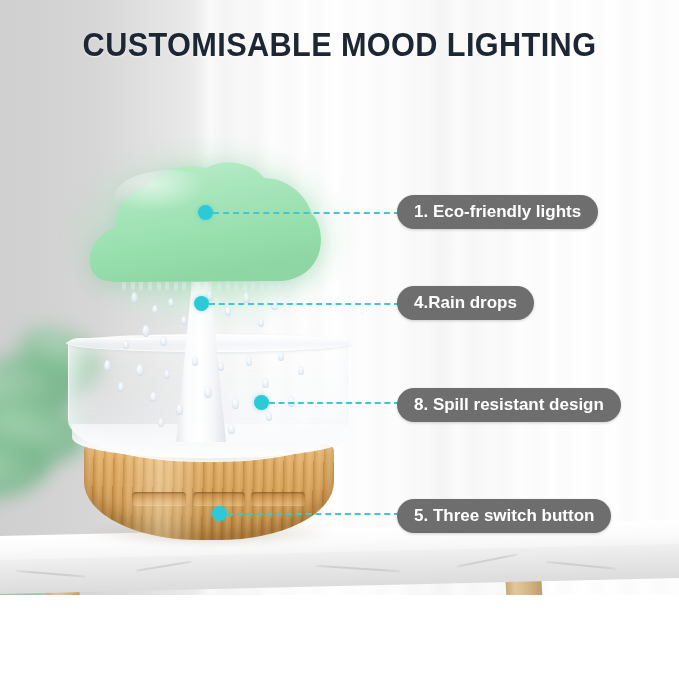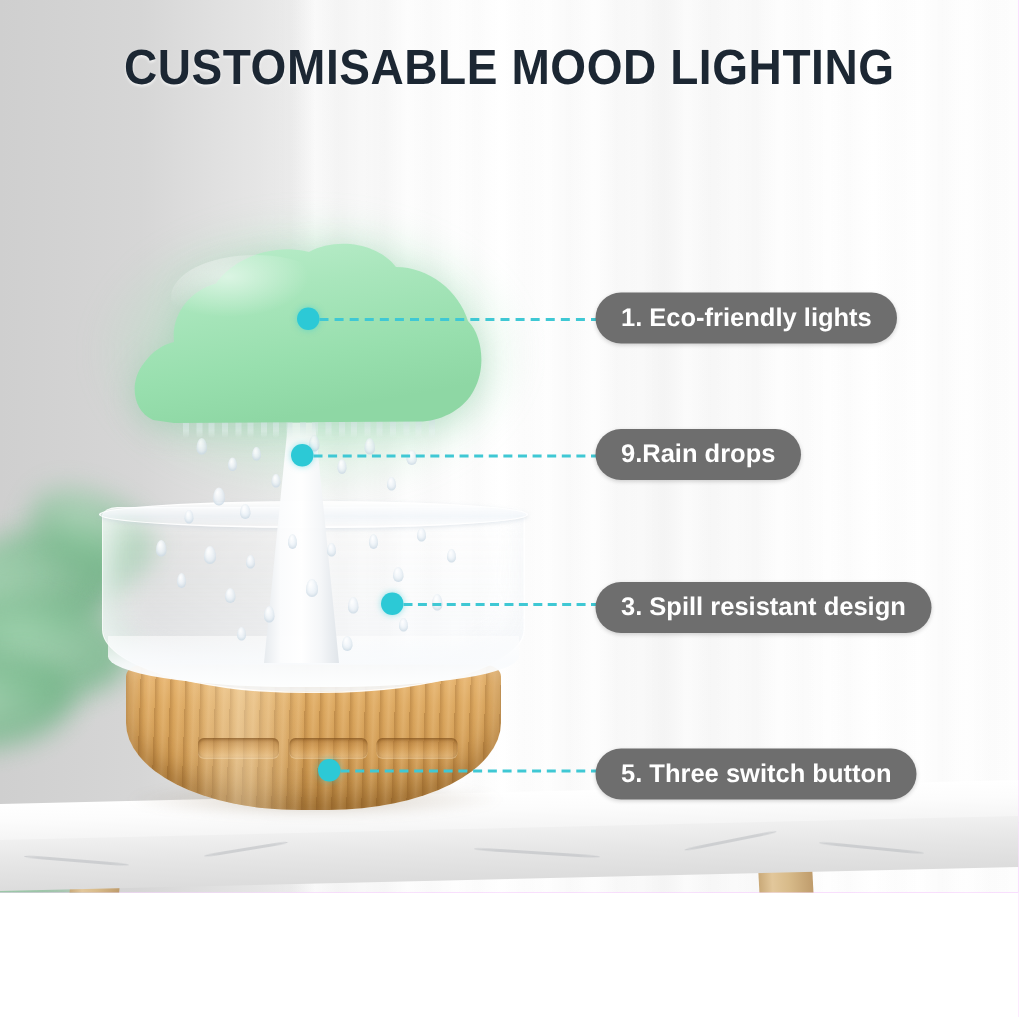--- a/index.html
+++ b/index.html
@@ -9,21 +9,21 @@
     width:679px; height:679px;
     overflow:hidden;
     background:#ffffff;
     font-family:"Liberation Sans", sans-serif;
   }
 
   #scene {
     position:relative;
     width:679px; height:595px;
     overflow:hidden;
-    background:#f0abfc;
+    background:#f97316;
   }
 
   
   .bg-wall {
     position:absolute; inset:0;
     background:
       linear-gradient(90deg,
         #d9d9d9 0%, #d4d4d4 8%, #dcdcdc 16%,
         #e9e9e9 24%, #f4f4f4 30%,
         #fafafa 38%, #ffffff 48%,
@@ -376,27 +376,27 @@
 
   <div class="callout">
     <div class="dot" style="left:198px; top:205px;"></div>
     <div class="lead" style="left:213px; top:212px; width:187px;"></div>
     <div class="pill" style="left:397px; top:195px;">1. Eco-friendly lights</div>
   </div>
 
   <div class="callout">
     <div class="dot" style="left:194px; top:296px;"></div>
     <div class="lead" style="left:209px; top:303px; width:191px;"></div>
-    <div class="pill" style="left:397px; top:286px;">9.Rain drops</div>
+    <div class="pill" style="left:397px; top:286px;">4.Rain drops</div>
   </div>
 
   <div class="callout">
     <div class="dot" style="left:254px; top:395px;"></div>
     <div class="lead" style="left:269px; top:402px; width:131px;"></div>
-    <div class="pill" style="left:397px; top:388px;">3. Spill resistant design</div>
+    <div class="pill" style="left:397px; top:388px;">8. Spill resistant design</div>
   </div>
 
   <div class="callout">
     <div class="dot" style="left:212px; top:506px;"></div>
     <div class="lead" style="left:227px; top:513px; width:173px;"></div>
     <div class="pill" style="left:397px; top:499px;">5. Three switch button</div>
   </div>
 
 </div>
 

